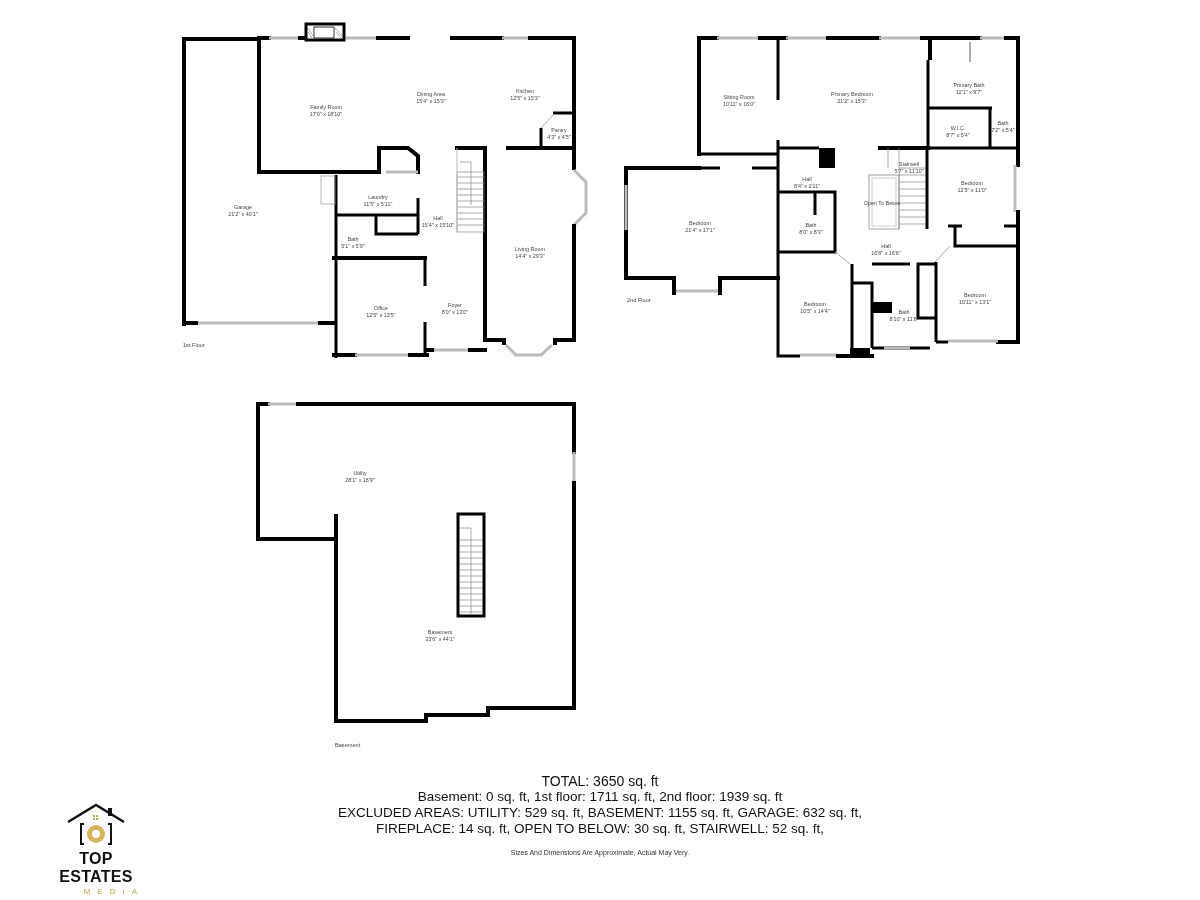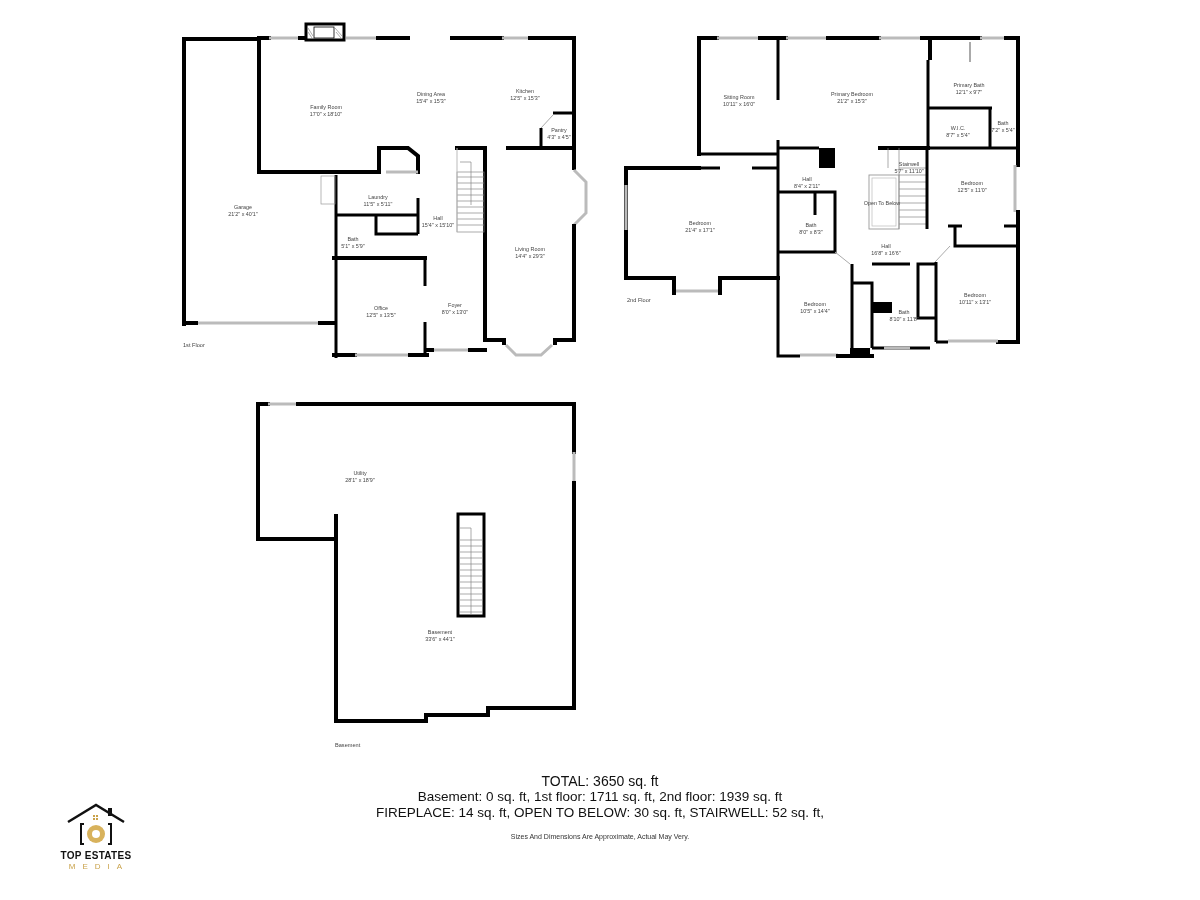--- a/index.html
+++ b/index.html
@@ -10,22 +10,22 @@
   .win { stroke:#bbb; stroke-width:3; fill:none; }
   .stair { stroke:#888; stroke-width:0.7; fill:none; }
   .solid { fill:#000; }
   .room-label { position:absolute; font-size:5.4px; color:#444; text-align:center; line-height:6.6px; white-space:nowrap; transform:translateX(-50%); }
   .floor-label { position:absolute; font-size:5.6px; color:#444; }
   .summary { position:absolute; left:300px; width:600px; top:773px; text-align:center; color:#111; }
   .summary .total { font-weight:normal; font-size:14px; line-height:16px; }
   .summary .line { font-size:13.5px; line-height:16px; }
   .summary .note { font-size:7px; margin-top:12px; color:#333; }
   .logo { position:absolute; left:48px; top:802px; width:96px; text-align:center; }
-  .logo .brand { font-weight:bold; font-size:10px; letter-spacing:0.3px; color:#111; margin-top:-2px; }
-  .logo .sub { font-size:8px; letter-spacing:7px; color:#c9a24a; margin-top:1px; padding-left:6px; }
+  .logo .brand { font-weight:bold; font-size:16px; letter-spacing:0.3px; color:#111; margin-top:-2px; }
+  .logo .sub { font-size:8px; letter-spacing:7px; color:#c9a24a; margin-top:1px; padding-left:6px;text-align:right; }
 </style>
 </head>
 <body>
 
 <svg class="plan" width="1200" height="900" viewBox="0 0 1200 900">
 
   <g>
 
     <polyline class="wall" points="184,324 184,39 259,39"></polyline>
     <line class="win" x1="196" y1="323" x2="320" y2="323"></line>
@@ -317,20 +317,21 @@
   </div>
 <div class="room-label" style="left:440px;top:629px;">
     <div>Basement</div>
     <div>33'6" x 44'1"</div>
   </div>
 <div class="floor-label" style="left:335px;top:742px;">Basement</div>
 
 <div class="summary">
   <div class="total">TOTAL: 3650 sq. ft</div>
   <div class="line">Basement: 0 sq. ft, 1st floor: 1711 sq. ft, 2nd floor: 1939 sq. ft</div>
+  <div class="line">EXCLUDED AREAS: UTILITY: 529 sq. ft, BASEMENT: 1155 sq. ft, GARAGE: 632 sq. ft,</div>
   <div class="line">FIREPLACE: 14 sq. ft, OPEN TO BELOW: 30 sq. ft, STAIRWELL: 52 sq. ft,</div>
   <div class="note">Sizes And Dimensions Are Approximate, Actual May Very.</div>
 </div>
 
 <div class="logo">
   <svg width="64" height="46" viewBox="0 0 64 46">
     <polyline points="4,20 32,3 60,20" fill="none" stroke="#111" stroke-width="2.5" stroke-linejoin="miter"></polyline>
     <rect x="44" y="6" width="4" height="8" fill="#111"></rect>
     <rect x="29" y="13" width="2" height="2" fill="#c9a24a"></rect>
       <rect x="32" y="13" width="2" height="2" fill="#c9a24a"></rect>

